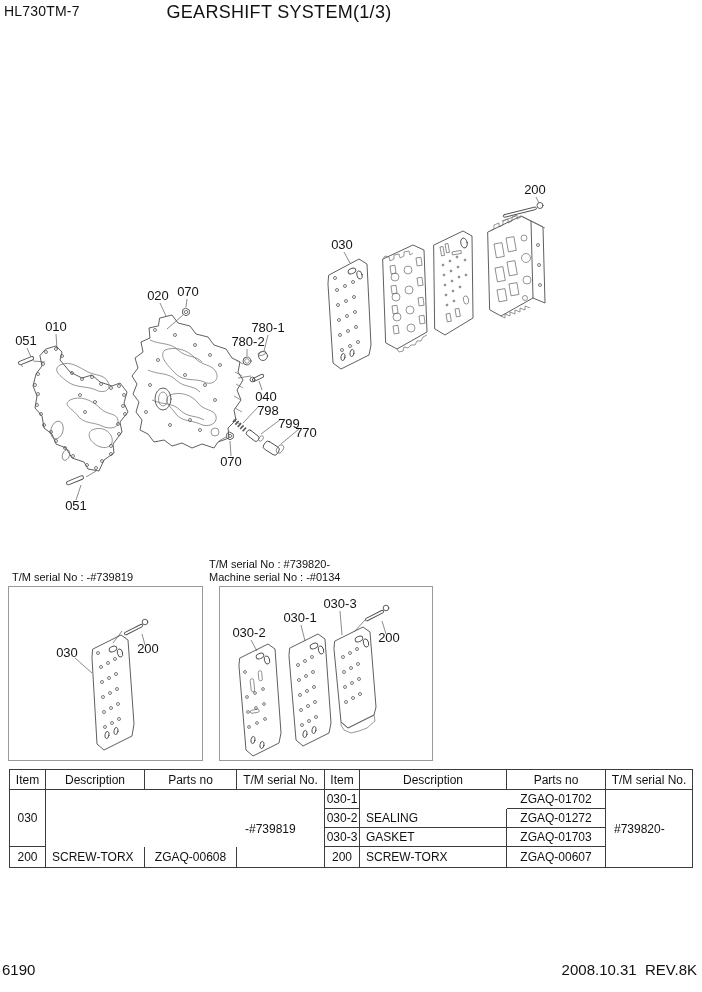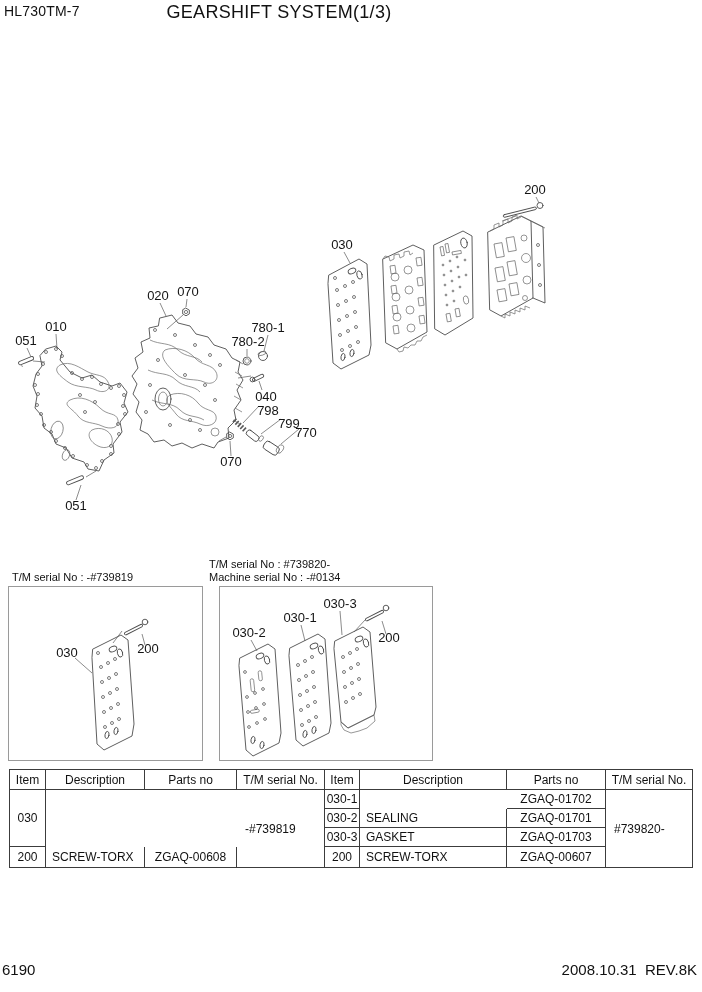--- a/index.html
+++ b/index.html
@@ -454,21 +454,21 @@
       <div class="cell" style="grid-column:2;grid-row:1">Description</div>
       <div class="cell" style="grid-column:3;grid-row:1">Parts no</div>
       <div class="cell nbr" style="grid-column:4;grid-row:1">T/M serial No.</div>
 
       <div class="cell" style="grid-column:1;grid-row:2">030-1</div>
       <div class="cell" style="grid-column:3;grid-row:2">ZGAQ-01702</div>
       <div class="cell nbr nbb lft8" style="grid-column:4;grid-row:2/span 4">#739820-</div>
 
       <div class="cell" style="grid-column:1;grid-row:3">030-2</div>
       <div class="cell lft" style="grid-column:2;grid-row:3">SEALING</div>
-      <div class="cell" style="grid-column:3;grid-row:3">ZGAQ-01701</div>
+      <div class="cell" style="grid-column:3;grid-row:3">ZGAQ-01272</div>
 
       <div class="cell" style="grid-column:1;grid-row:4">030-3</div>
       <div class="cell lft" style="grid-column:2;grid-row:4">GASKET</div>
       <div class="cell" style="grid-column:3;grid-row:4">ZGAQ-01703</div>
 
       <div class="cell nbb" style="grid-column:1;grid-row:5">200</div>
       <div class="cell nbb lft" style="grid-column:2;grid-row:5">SCREW-TORX</div>
       <div class="cell nbb" style="grid-column:3;grid-row:5">ZGAQ-00607</div>
     </div>
   </div>

